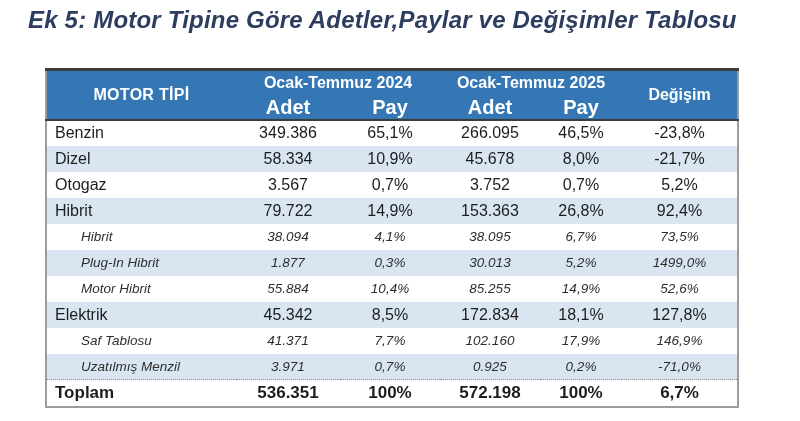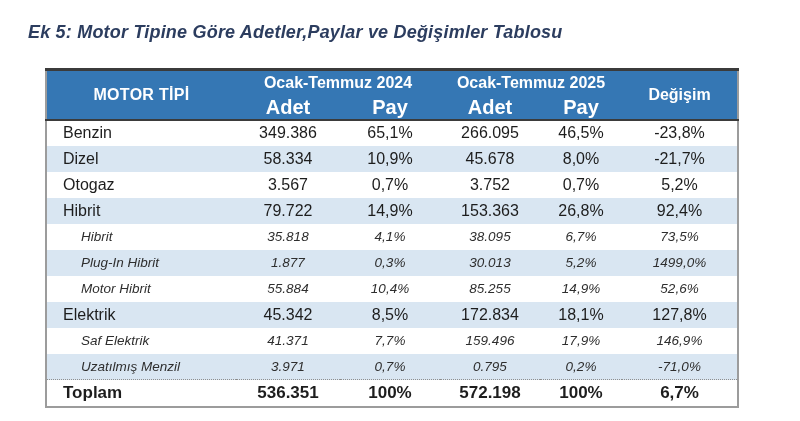--- a/index.html
+++ b/index.html
@@ -9,22 +9,22 @@
     --header-text:#FFFFFF;
     --body-text:#1D1D1D;
     --border-dark:#3B3B3B;
     --border-gray:#9C9C9C;
   }
   *{box-sizing:border-box;margin:0;padding:0;}
   html,body{width:800px;height:421px;background:#FFFFFF;overflow:hidden;
     font-family:"Liberation Sans", sans-serif;}
   .page{position:relative;width:800px;height:421px;background:#FFFFFF;}
   .title{
-    position:absolute;left:28px;top:22px;
-    font-size:18px;font-style:italic;font-weight:600;
+    position:absolute;left:28px;top:6px;
+    font-size:24px;font-style:italic;font-weight:600;
     color:var(--title-color);letter-spacing:.2px;white-space:nowrap;
   }
   table.motor-table{
     position:absolute;left:45px;top:68px;width:692px;
     border-collapse:collapse;table-layout:fixed;
     border-top:3px solid var(--border-dark);
     border-left:2px solid var(--border-gray);
     border-right:2px solid var(--border-gray);
     border-bottom:2px solid var(--border-gray);
   }
@@ -35,21 +35,21 @@
   }
   thead tr.period-row th{font-size:16px;}
   thead th.th-motor{font-size:15px;letter-spacing:.3px;}
   thead th.th-change{font-size:16px;}
   thead tr.sub-head-row th{font-size:20px;height:25px;}
   tbody{border-top:2px solid var(--border-dark);}
   tbody td{
     height:26px;vertical-align:middle;text-align:center;
     font-size:16px;color:var(--body-text);white-space:nowrap;
   }
-  tbody td.label{text-align:left;padding-left:16px;}
+  tbody td.label{text-align:left;padding-left:8px;}
   tbody tr.alt{background:var(--alt-row-bg);}
   tbody tr.sub td{
     font-style:italic;font-size:13.5px;color:#2E2E2E;height:26px;
   }
   tbody tr.sub td.label{padding-left:34px;}
   tbody tr.total td{
     font-weight:bold;font-size:17px;height:27px;
     border-top:1px dotted #8F8F8F;
   }
 </style>
@@ -116,21 +116,21 @@
         <td class="label">Hibrit</td>
         <td>79.722</td>
         <td>14,9%</td>
         <td>153.363</td>
         <td>26,8%</td>
         <td>92,4%</td>
       </tr>
 
       <tr class="sub">
         <td class="label">Hibrit</td>
-        <td>35.818</td>
+        <td>38.094</td>
         <td>4,1%</td>
         <td>38.095</td>
         <td>6,7%</td>
         <td>73,5%</td>
       </tr>
 
       <tr class="sub alt">
         <td class="label">Plug-In Hibrit</td>
         <td>1.877</td>
         <td>0,3%</td>
@@ -151,33 +151,33 @@
       <tr class="alt">
         <td class="label">Elektrik</td>
         <td>45.342</td>
         <td>8,5%</td>
         <td>172.834</td>
         <td>18,1%</td>
         <td>127,8%</td>
       </tr>
 
       <tr class="sub">
-        <td class="label">Saf Elektrik</td>
+        <td class="label">Saf Tablosu</td>
         <td>41.371</td>
         <td>7,7%</td>
-        <td>159.496</td>
+        <td>102.160</td>
         <td>17,9%</td>
         <td>146,9%</td>
       </tr>
 
       <tr class="sub alt">
         <td class="label">Uzatılmış Menzil</td>
         <td>3.971</td>
         <td>0,7%</td>
-        <td>0.795</td>
+        <td>0.925</td>
         <td>0,2%</td>
         <td>-71,0%</td>
       </tr>
 
       <tr class="total">
         <td class="label">Toplam</td>
         <td>536.351</td>
         <td>100%</td>
         <td>572.198</td>
         <td>100%</td>

